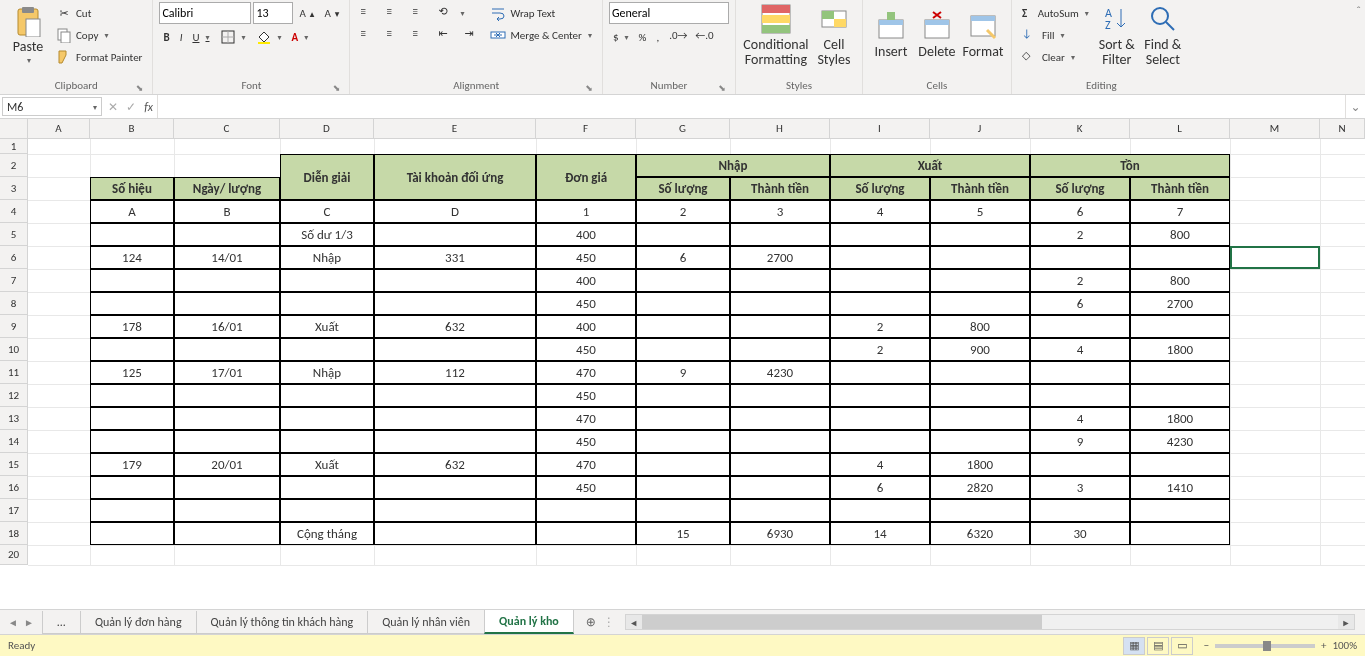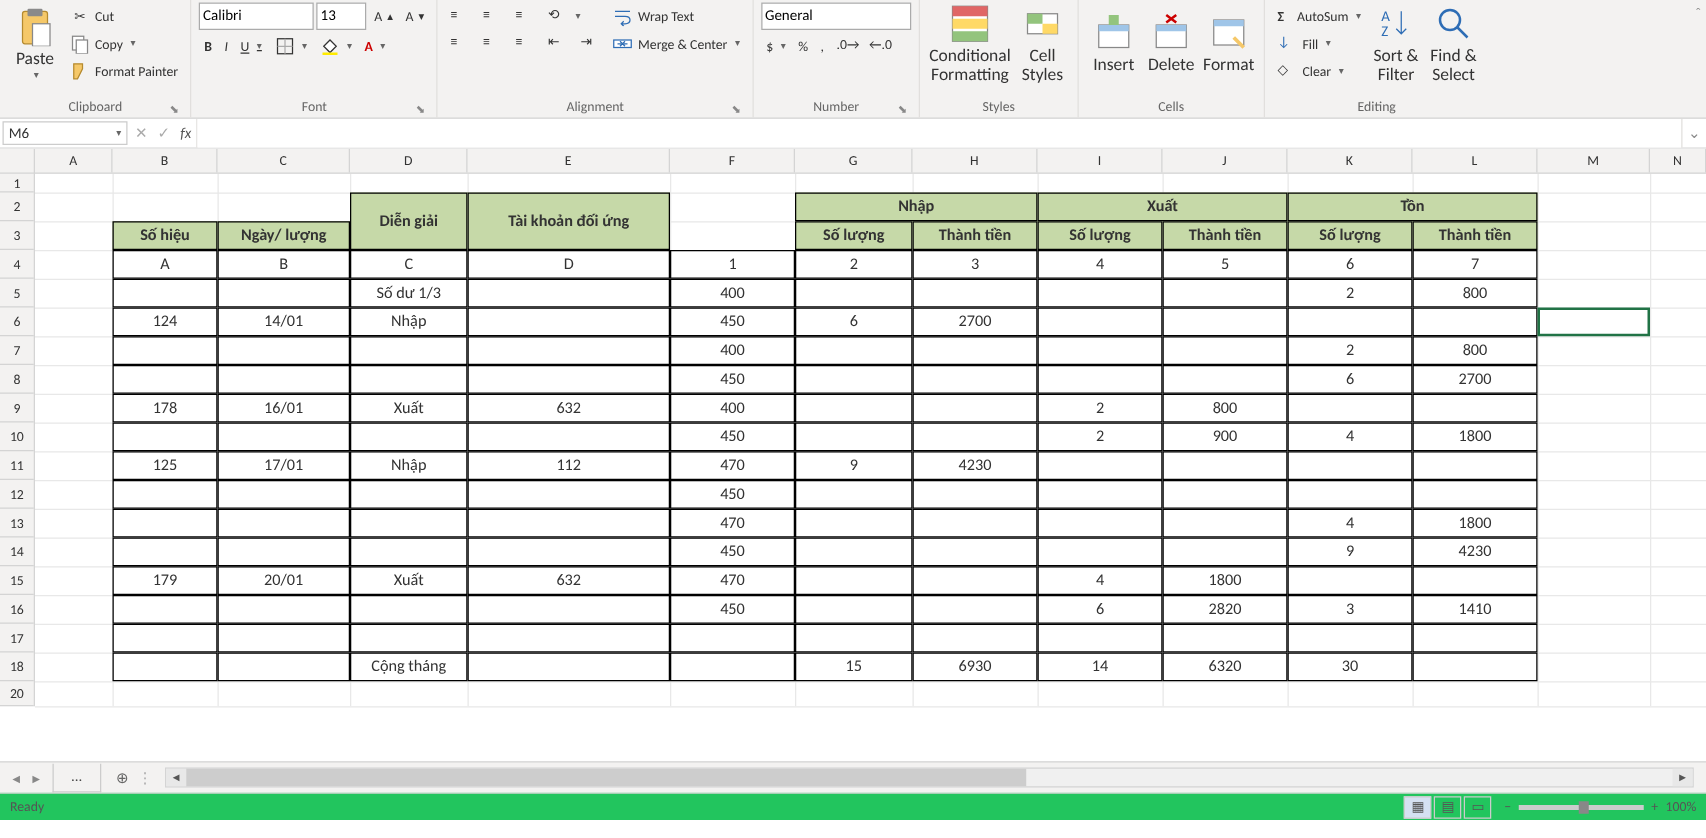--- a/index.html
+++ b/index.html
@@ -57,21 +57,21 @@
 .sheet-nav { display: flex; gap: 6px; padding: 0 8px; color: #888; font-size: 10px; }
 .sheet-tabs { display: flex; align-items: flex-end; height: 100%; }
 .sheet-tab { padding: 4px 14px; font-size: 12px; border: 1px solid #ccc; border-top: none; background: #f3f2f1; cursor: pointer; margin-right: -1px; color: #444; }
 .sheet-tab.active { background: #fff; border-bottom: 2px solid #217346; color: #217346; font-weight: 600; }
 .sheet-add { width: 24px; height: 24px; display: flex; align-items: center; justify-content: center; cursor: pointer; color: #666; margin-left: 6px; }
 .hscroll { flex: 1; margin: 0 10px; height: 16px; background: #f0f0f0; position: relative; border: 1px solid #d4d4d4; }
 .hscroll-thumb { position: absolute; left: 0; width: 60%; top: 0; bottom: 0; background: #cdcdcd; }
 .hscroll-btn { width: 16px; height: 14px; position: absolute; top: 0; background: #e8e8e8; display: flex; align-items: center; justify-content: center; font-size: 9px; color: #555; }
 
 
-.status-bar { height: 22px; background: #22c55e; border-top: 1px solid #d4d4d4; display: flex; align-items: center; justify-content: space-between; padding: 4px 8px; font-size: 11px; color: #555; }
+.status-bar { height: 22px; background: #fef9c3; border-top: 1px solid #d4d4d4; display: flex; align-items: center; justify-content: space-between; padding: 4px 8px; font-size: 11px; color: #555; }
 .view-btns { display: flex; gap: 2px; }
 .view-btn { width: 22px; height: 18px; border: 1px solid #ccc; display: flex; align-items: center; justify-content: center; cursor: pointer; }
 .view-btn.active { background: #d5e1f2; }
 .zoom { display: flex; align-items: center; gap: 6px; }
 .zoom-slider { width: 100px; height: 4px; background: #ccc; position: relative; }
 .zoom-thumb { position: absolute; left: 48%; top: -3px; width: 8px; height: 10px; background: #888; }
 </style>
 </head>
 <body>
 
@@ -420,20 +420,21 @@
       <div class="grid-line-h" style="top: 268px;"></div>
       <div class="grid-line-h" style="top: 291px;"></div>
       <div class="grid-line-h" style="top: 314px;"></div>
       <div class="grid-line-h" style="top: 337px;"></div>
       <div class="grid-line-h" style="top: 360px;"></div>
       <div class="grid-line-h" style="top: 383px;"></div>
       <div class="grid-line-h" style="top: 406px;"></div>
       <div class="grid-line-h" style="top: 426px;"></div>
       <div class="cell header-green table-border" style="left: 346px; top: 15px; width: 162px; height: 46px; justify-content: center;">Tài khoản đối ứng</div>
       <div class="cell header-green table-border" style="left: 252px; top: 15px; width: 94px; height: 46px; justify-content: center;">Diễn giải</div>
+      <div class="cell header-green table-border" style="left: 508px; top: 15px; width: 100px; height: 46px; justify-content: center;">Đơn giá</div>
       <div class="cell header-green table-border" style="left: 608px; top: 15px; width: 194px; height: 23px; justify-content: center;">Nhập</div>
       <div class="cell header-green table-border" style="left: 802px; top: 15px; width: 200px; height: 23px; justify-content: center;">Xuất</div>
       <div class="cell header-green table-border" style="left: 1002px; top: 15px; width: 200px; height: 23px; justify-content: center;">Tồn</div>
       <div class="cell header-green table-border" style="left: 62px; top: 38px; width: 84px; height: 23px; justify-content: center;">Số hiệu</div>
       <div class="cell header-green table-border" style="left: 146px; top: 38px; width: 106px; height: 23px; justify-content: center;">Ngày/ lượng</div>
       <div class="cell header-green table-border" style="left: 608px; top: 38px; width: 94px; height: 23px; justify-content: center;">Số lượng</div>
       <div class="cell header-green table-border" style="left: 702px; top: 38px; width: 100px; height: 23px; justify-content: center;">Thành tiền</div>
       <div class="cell header-green table-border" style="left: 802px; top: 38px; width: 100px; height: 23px; justify-content: center;">Số lượng</div>
       <div class="cell header-green table-border" style="left: 902px; top: 38px; width: 100px; height: 23px; justify-content: center;">Thành tiền</div>
       <div class="cell header-green table-border" style="left: 1002px; top: 38px; width: 100px; height: 23px; justify-content: center;">Số lượng</div>
@@ -603,20 +604,21 @@
       <div class="cell table-border" style="left: 902px; top: 383px; width: 100px; height: 23px; justify-content: center;"></div>
       <div class="cell table-border" style="left: 1002px; top: 383px; width: 100px; height: 23px; justify-content: center;"></div>
       <div class="cell table-border" style="left: 1102px; top: 383px; width: 100px; height: 23px; justify-content: center;"></div>
       <div class="cell" style="left: 252px; top: 84px; width: 94px; height: 23px; justify-content: center;">Số dư 1/3</div>
       <div class="cell" style="left: 508px; top: 84px; width: 100px; height: 23px; justify-content: center;">400</div>
       <div class="cell" style="left: 1002px; top: 84px; width: 100px; height: 23px; justify-content: center;">2</div>
       <div class="cell" style="left: 1102px; top: 84px; width: 100px; height: 23px; justify-content: center;">800</div>
       <div class="cell" style="left: 62px; top: 107px; width: 84px; height: 23px; justify-content: center;">124</div>
       <div class="cell" style="left: 146px; top: 107px; width: 106px; height: 23px; justify-content: center;">14/01</div>
       <div class="cell" style="left: 252px; top: 107px; width: 94px; height: 23px; justify-content: center;">Nhập</div>
+      <div class="cell" style="left: 346px; top: 107px; width: 162px; height: 23px; justify-content: center;">331</div>
       <div class="cell" style="left: 508px; top: 107px; width: 100px; height: 23px; justify-content: center;">450</div>
       <div class="cell" style="left: 608px; top: 107px; width: 94px; height: 23px; justify-content: center;">6</div>
       <div class="cell" style="left: 702px; top: 107px; width: 100px; height: 23px; justify-content: center;">2700</div>
       <div class="cell" style="left: 508px; top: 130px; width: 100px; height: 23px; justify-content: center;">400</div>
       <div class="cell" style="left: 1002px; top: 130px; width: 100px; height: 23px; justify-content: center;">2</div>
       <div class="cell" style="left: 1102px; top: 130px; width: 100px; height: 23px; justify-content: center;">800</div>
       <div class="cell" style="left: 508px; top: 153px; width: 100px; height: 23px; justify-content: center;">450</div>
       <div class="cell" style="left: 1002px; top: 153px; width: 100px; height: 23px; justify-content: center;">6</div>
       <div class="cell" style="left: 1102px; top: 153px; width: 100px; height: 23px; justify-content: center;">2700</div>
       <div class="cell" style="left: 62px; top: 176px; width: 84px; height: 23px; justify-content: center;">178</div>
@@ -666,20 +668,26 @@
       <div class="cell active-cell" style="left: 1202px; top: 107px; width: 90px; height: 23px;"></div>
     </div>
 </div>
 
 <div class="sheet-bar">
   <div class="sheet-nav">
     <span style="cursor:pointer">◄</span>
     <span style="cursor:pointer">►</span>
   </div>
   <div class="sheet-tab">...</div>
+  <div class="sheet-tabs" id="sheet-tabs">
+      <div class="sheet-tab">Quản lý đơn hàng</div>
+      <div class="sheet-tab">Quản lý thông tin khách hàng</div>
+      <div class="sheet-tab">Quản lý nhân viên</div>
+      <div class="sheet-tab active">Quản lý kho</div>
+    </div>
   <div class="sheet-add">⊕</div>
   <div style="width:12px;color:#aaa">⋮</div>
   <div class="hscroll">
     <div class="hscroll-btn" style="left:0">◄</div>
     <div class="hscroll-thumb" style="left:16px;width:55%"></div>
     <div class="hscroll-btn" style="right:0">►</div>
   </div>
 </div>
 
 <div class="status-bar">

